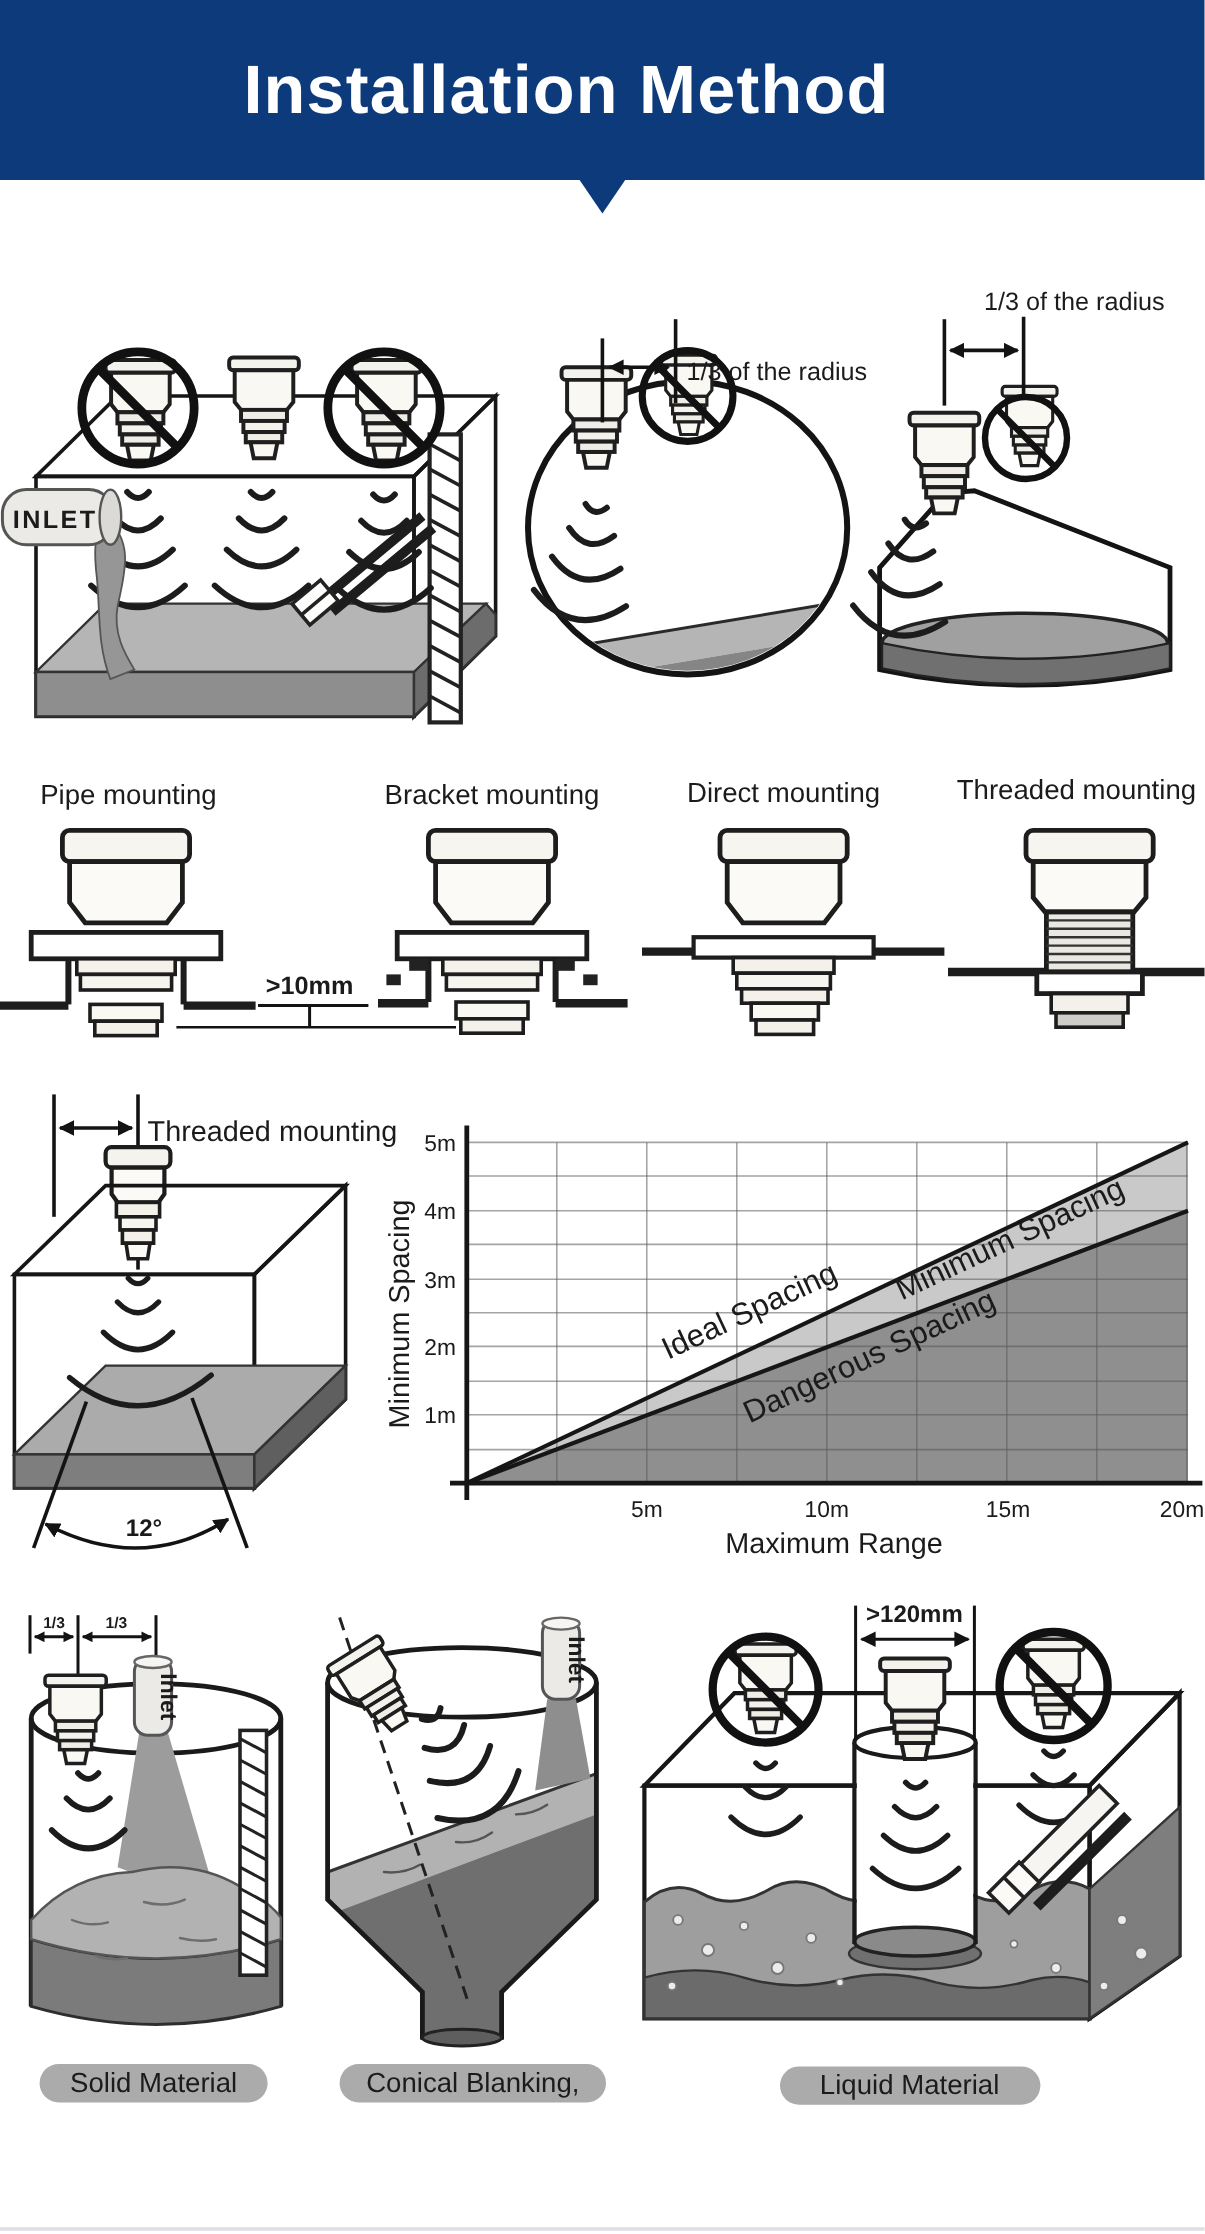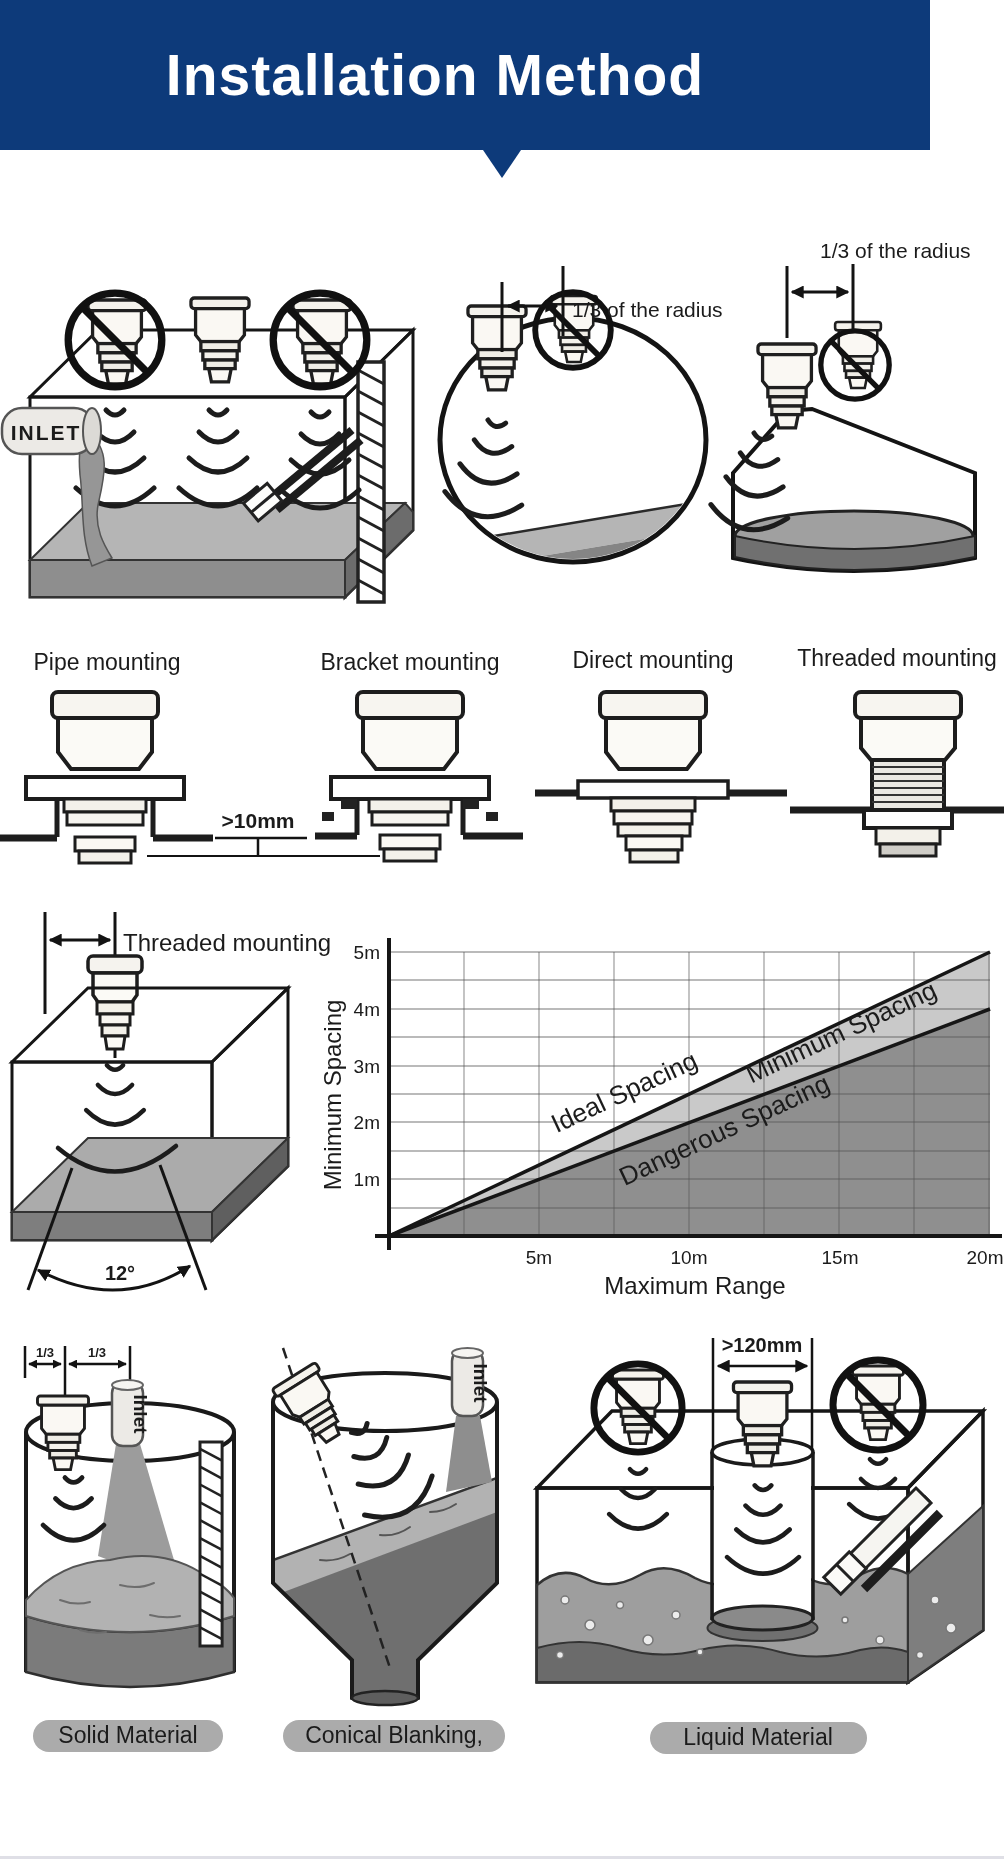--- a/index.html
+++ b/index.html
@@ -1,18 +1,18 @@
 <!DOCTYPE html>
 <html><head>
 <meta charset="utf-8">
 <style>
   html,body{margin:0;padding:0;background:#ffffff;}
   .canvas{position:relative;width:1004px;height:1862px;background:#ffffff;overflow:hidden;
           font-family:"Liberation Sans",sans-serif;}
-  .header{position:absolute;left:0;top:0;width:930px;height:150px;background:#0d3a7a;}
+  .header{position:absolute;left:0;top:0;width:1004px;height:150px;background:#0d3a7a;}
   .header-title{position:absolute;left:0;top:0;width:100%;height:150px;display:flex;
     align-items:center;justify-content:center;color:#ffffff;font-size:57px;font-weight:700;
     letter-spacing:1px;transform:translateX(-30px);}
   .header-tri{position:absolute;left:50%;top:150px;transform:translateX(-50%);width:0;height:0;
     border-left:19px solid transparent;border-right:19px solid transparent;border-top:28px solid #0d3a7a;}
   .art{position:absolute;left:0;top:0;}
   svg text{fill:#1b1b1b;font-family:"Liberation Sans",sans-serif;}
   .ln{stroke:#161616;fill:none;}
   .bottom-hairline{position:absolute;left:0;top:1856px;width:1004px;height:3px;background:#dfdfe6;}
 </style>

